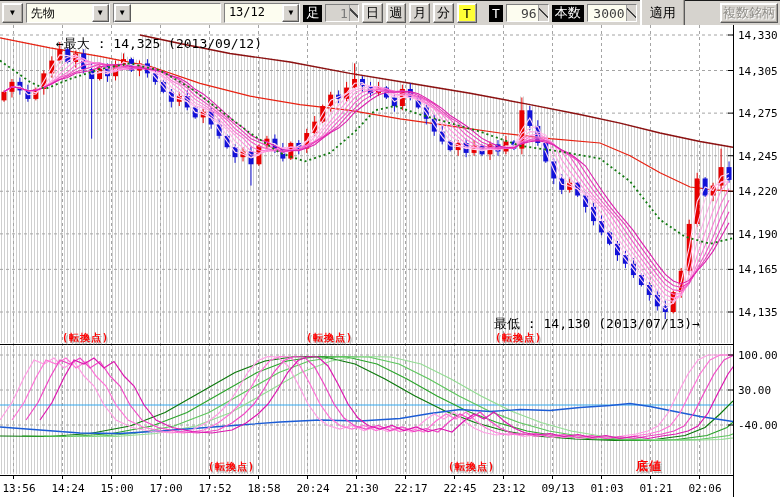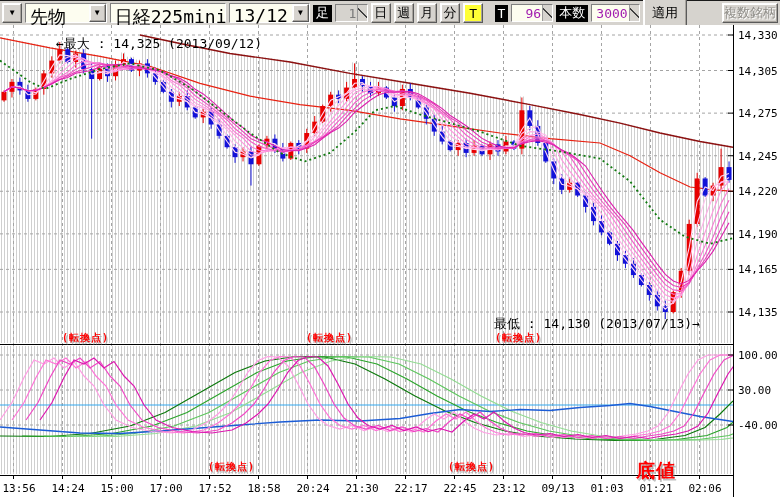--- a/index.html
+++ b/index.html
@@ -9,61 +9,60 @@
   #toolbar{display:flex;align-items:center;height:24px;background:#d6d3ce;
            border-top:1px solid #1a1a1a;border-bottom:1px solid #8c8c8c;
            padding:0 2px;gap:3px;font-size:13px;white-space:nowrap;}
   .btn3d{background:#d6d3ce;border:1px solid;border-color:#fdfdfd #5a5a5a #5a5a5a #fdfdfd;
          box-shadow:inset -1px -1px 0 #a8a49e,inset 1px 1px 0 #fff;
          display:flex;align-items:center;justify-content:center;box-sizing:border-box;
          font-size:13px;color:#000;cursor:default;}
   .sq{width:22px;height:20px;}
   .combo{display:flex;height:20px;border:1px solid;border-color:#808080 #fff #fff #808080;
          background:#fdfdf0;box-sizing:border-box;}
-  .combo .txt{padding:1px 4px 0 4px;font-size:18px;}
+  .combo .txt{padding:1px 4px 0 4px;font-size:12px;}
   .combo .dd{width:17px;height:18px;}
   .arrow{font-size:8px;line-height:8px;}
   .blacklab{background:#000;color:#fff;height:17px;display:flex;align-items:center;
             padding:0 3px;font-size:13px;}
   .field{height:18px;border:1px solid;border-color:#808080 #fff #fff #808080;
          background:#fdfdf0;display:flex;align-items:center;box-sizing:border-box;}
   .field input{border:none;background:transparent;width:100%;text-align:right;
-         font-family:inherit;font-size:13px;padding:0 1px;color:#a21caf;}
+         font-family:inherit;font-size:13px;padding:0 1px;color:#404040;}
   .field.disabled{background:#d6d3ce;}
   .field.disabled input{color:#7a7a7a;}
   .spin{width:13px;height:16px;background:
         linear-gradient(45deg,#d6d3ce 44%,#404040 46%,#404040 54%,#d6d3ce 56%);
         border-left:1px solid #9a9a9a;}
   .ybtn{background:#ffff36;}
   .disabled-btn{color:#8f8d88;text-shadow:1px 1px 0 #fff;margin-left:29px;}
   .spacer{flex:1;}
   
   #chart{position:absolute;left:0;top:25px;width:780px;height:482px;background:#fff;}
   .ann-black{position:absolute;font-size:13px;color:#000;white-space:nowrap;z-index:5;}
   .ann-red{position:absolute;font-size:10px;font-weight:bold;color:#ff0000;
            letter-spacing:1px;white-space:nowrap;z-index:5;
            text-shadow:1.5px 1.5px 0 rgba(140,140,140,0.55);}
-  #ann-bottom{font-size:19px;}
+  #ann-bottom{font-size:12px;}
 </style>
 </head>
 <body>
 
 <div id="app">
   <div id="toolbar">
     <div class="btn3d sq">
       <span class="arrow">▼</span>
     </div>
     <div class="combo" style="width:90px">
       <span class="txt" style="flex:1">先物</span>
       <span class="btn3d dd">
           <span class="arrow">▼</span>
         </span>
     </div>
     <div class="combo" style="width:116px">
-      <span class="txt" style="flex:1">日経225mini</span>
       <span class="btn3d dd">
           <span class="arrow">▼</span>
         </span>
     </div>
     <div class="combo" style="width:82px">
       <span class="txt" style="flex:1">13/12</span>
       <span class="btn3d dd">
           <span class="arrow">▼</span>
         </span>
     </div>

